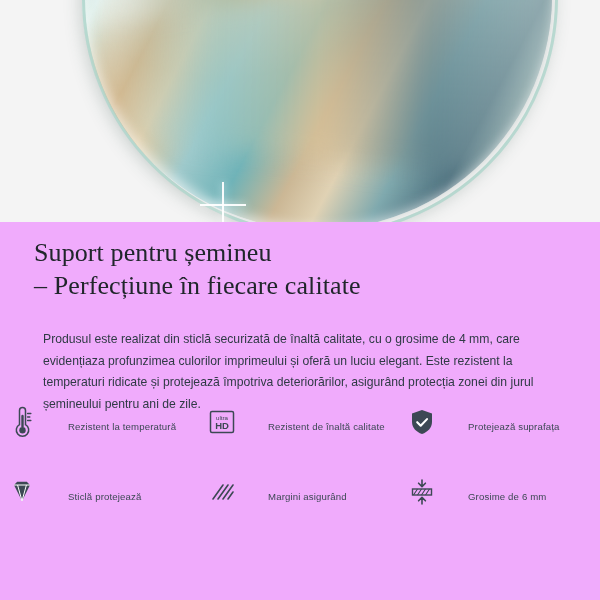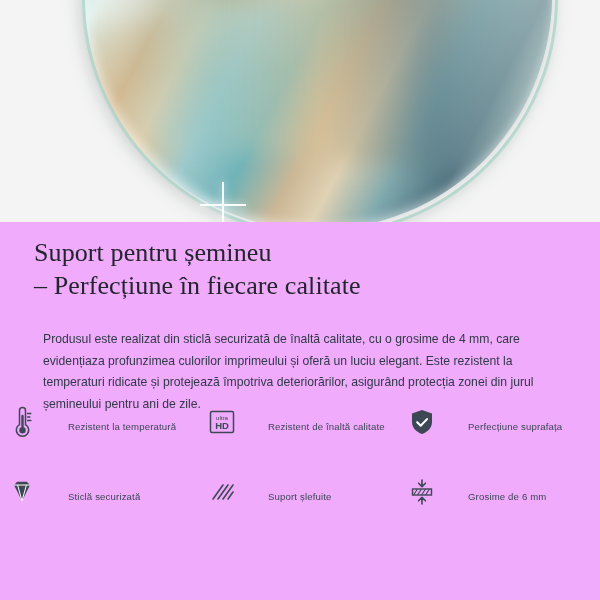--- a/index.html
+++ b/index.html
@@ -236,44 +236,44 @@
       <div class="feature-label">Rezistent de înaltă calitate</div>
     </div>
 
     <div class="feature">
       <div class="feature-icon">
         <svg width="40" height="40" viewBox="0 0 40 40" fill="none">
           <path d="M20 8l10 3.6v8.2c0 6.1-4.2 10.3-10 12.2-5.8-1.9-10-6.1-10-12.2V11.6L20 8z" fill="#3c4854"></path>
           <path d="M15.2 20.2l3.5 3.5 6.3-6.6" stroke="#ffffff" stroke-width="2.1" stroke-linecap="round" stroke-linejoin="round" fill="none"></path>
         </svg>
       </div>
-      <div class="feature-label">Perfecțiune suprafața</div>
+      <div class="feature-label">Protejează suprafața</div>
     </div>
 
     <div class="feature">
       <div class="feature-icon">
         <svg width="40" height="40" viewBox="0 0 40 40" fill="none">
           <path d="M12 13h16l-8 16-8-16z" fill="#3c4854"></path>
           <path d="M12 13l3.2-3.2h9.6L28 13" fill="#3c4854"></path>
           <path d="M15.6 13L20 29M24.4 13L20 29M12 13h16" stroke="#ffffff" stroke-width="1"></path>
         </svg>
       </div>
-      <div class="feature-label">Sticlă securizată</div>
+      <div class="feature-label">Sticlă protejează</div>
     </div>
 
     <div class="feature">
       <div class="feature-icon">
         <svg width="40" height="40" viewBox="0 0 40 40" fill="none" stroke="#3c4854" stroke-width="1.6" stroke-linecap="round">
           <path d="M11 27L21 13"></path>
           <path d="M16 27L26 13"></path>
           <path d="M21 27L31 13"></path>
           <path d="M26 27L31 20"></path>
         </svg>
       </div>
-      <div class="feature-label">Suport șlefuite</div>
+      <div class="feature-label">Margini asigurând</div>
     </div>
 
     <div class="feature">
       <div class="feature-icon">
         <svg width="40" height="40" viewBox="0 0 40 40" fill="none">
           <path d="M20 8v5.5M16.6 11.2L20 14.6l3.4-3.4" stroke="#3c4854" stroke-width="1.6" stroke-linecap="round" stroke-linejoin="round"></path>
           <rect x="10.5" y="17" width="19" height="6" fill="none" stroke="#3c4854" stroke-width="1.4"></rect>
           <path d="M11.5 23l4-6M15.5 23l4-6M19.5 23l4-6M23.5 23l4-6" stroke="#3c4854" stroke-width="1.1"></path>
           <path d="M20 32v-5.5M16.6 28.8L20 25.4l3.4 3.4" stroke="#3c4854" stroke-width="1.6" stroke-linecap="round" stroke-linejoin="round"></path>
         </svg>

